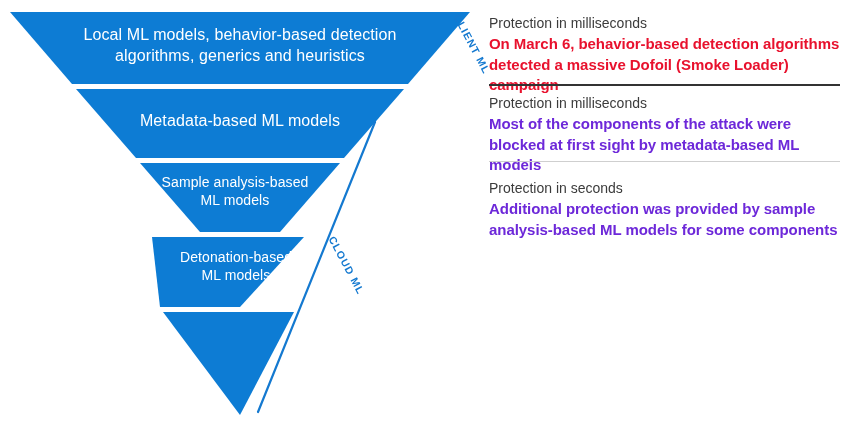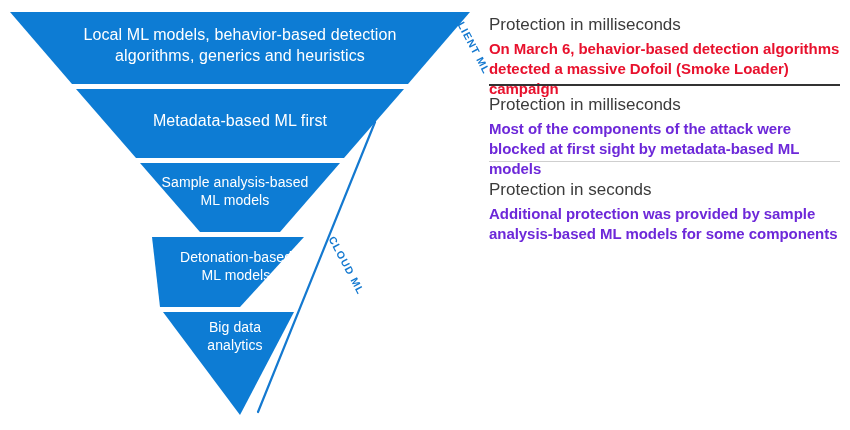--- a/index.html
+++ b/index.html
@@ -85,21 +85,21 @@
     position: absolute;
     left: 0;
     width: 351px;
   }
   #annotation-block-0 { top: 13px; }
   #annotation-block-1 { top: 93px; }
   #annotation-block-2 { top: 178px; }
 
   .annotation-caption {
     font-family: "Liberation Sans", sans-serif;
-    font-size: 17px;
+    font-size: 14px;
     font-weight: 400;
     color: #3b3b3b;
     line-height: 1.45;
     margin: 0 0 1px 0;
   }
   .annotation-headline {
     font-family: "Liberation Sans", sans-serif;
     font-size: 15px;
     font-weight: 700;
     line-height: 1.36;
@@ -140,27 +140,25 @@
 
     <polygon points="152,237 304,237 240,307 160,307" fill="#0d7cd4"></polygon>
 
     <polygon points="163,312 294,312 240,415" fill="#0d7cd4"></polygon>
 
     <line x1="375" y1="122" x2="258" y2="412" stroke="#1479d0" stroke-width="2.2" stroke-linecap="round"></line>
   </svg>
 
   <div class="funnel-label band-label-0">Local ML models, behavior-based detection
 algorithms, generics and heuristics</div>
-  <div class="funnel-label band-label-1">Metadata-based ML first</div>
+  <div class="funnel-label band-label-1">Metadata-based ML models</div>
   <div class="funnel-label band-label-2">Sample analysis-based
 ML models</div>
   <div class="funnel-label band-label-3">Detonation-based
 ML models</div>
-  <div class="funnel-label band-label-4">Big data
-analytics</div>
 
   <div class="side-label" id="label-client-ml">CLIENT ML</div>
   <div class="side-label" id="label-cloud-ml">CLOUD ML</div>
 </div>
 
 <div id="annotations">
 
   <div class="annotation-block" id="annotation-block-0">
     <p class="annotation-caption">Protection in milliseconds</p>
     <p class="annotation-headline headline-red">On March 6, behavior-based detection algorithms detected a massive Dofoil (Smoke Loader) campaign</p>

